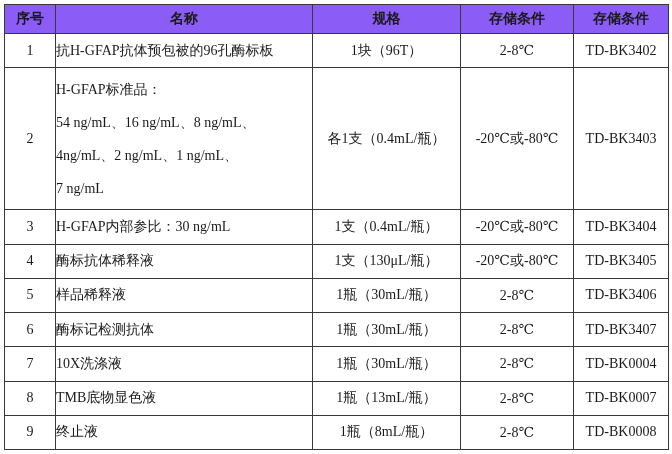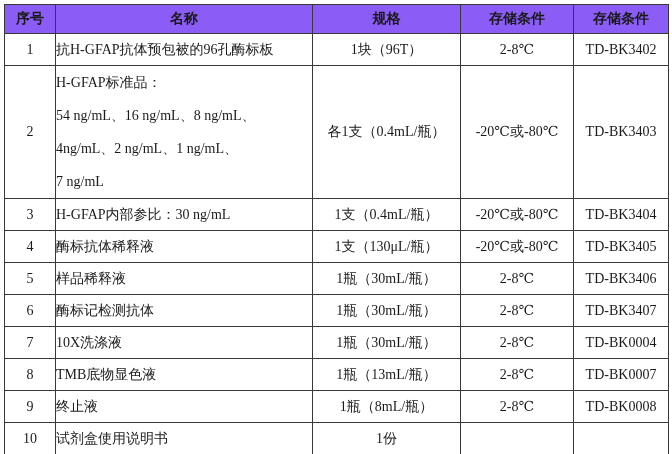--- a/index.html
+++ b/index.html
@@ -158,24 +158,15 @@
         </tr>
         <tr class="normal-row">
           <td class="cell-no">9</td>
           <td class="cell-name">
             <div class="name-line">终止液</div>
           </td>
           <td class="cell-spec">1瓶（8mL/瓶）</td>
           <td class="cell-storage">2-8℃</td>
           <td class="cell-catalog">TD-BK0008</td>
         </tr>
-        <tr class="normal-row">
-          <td class="cell-no">10</td>
-          <td class="cell-name">
-            <div class="name-line">试剂盒使用说明书</div>
-          </td>
-          <td class="cell-spec">1份</td>
-          <td class="cell-storage"></td>
-          <td class="cell-catalog"></td>
-        </tr>
       </tbody>
   </table>
 </div>
 
 </body></html>

